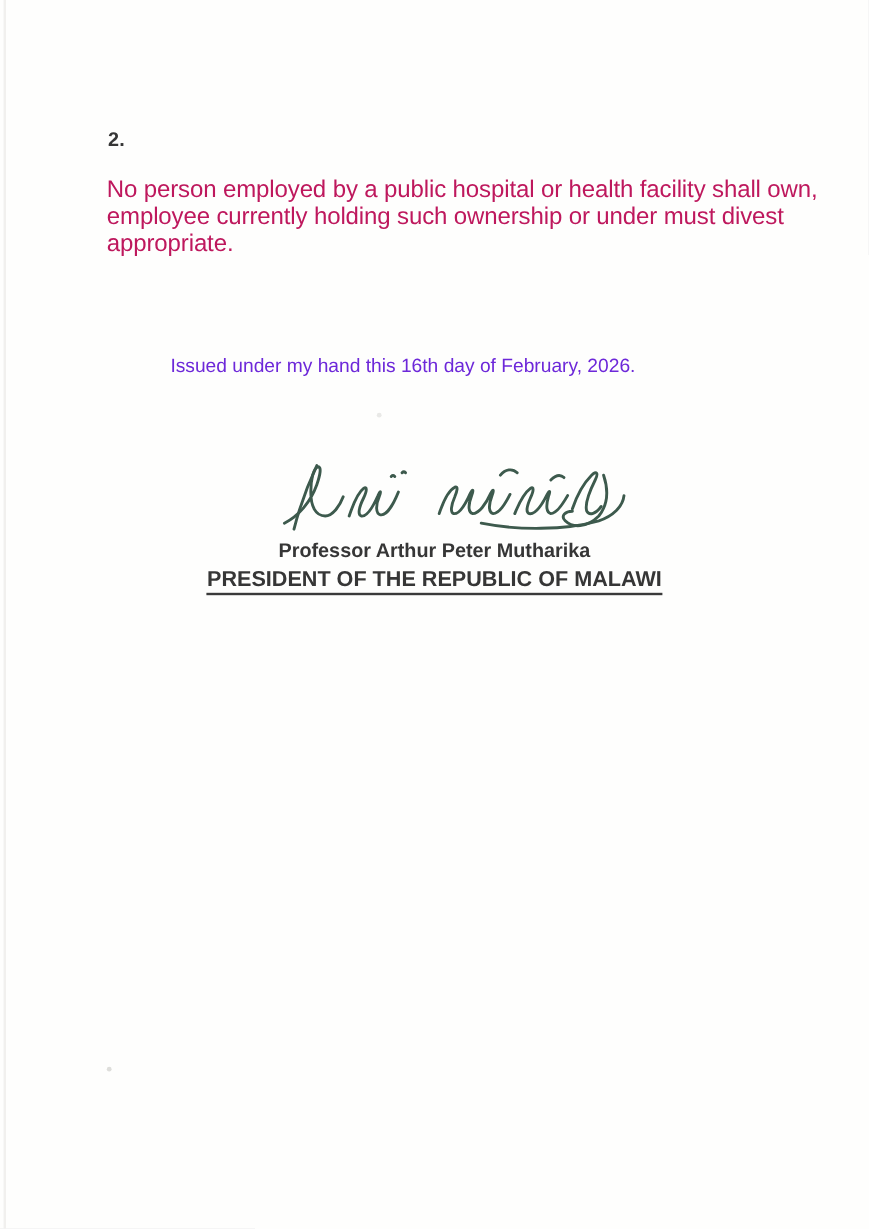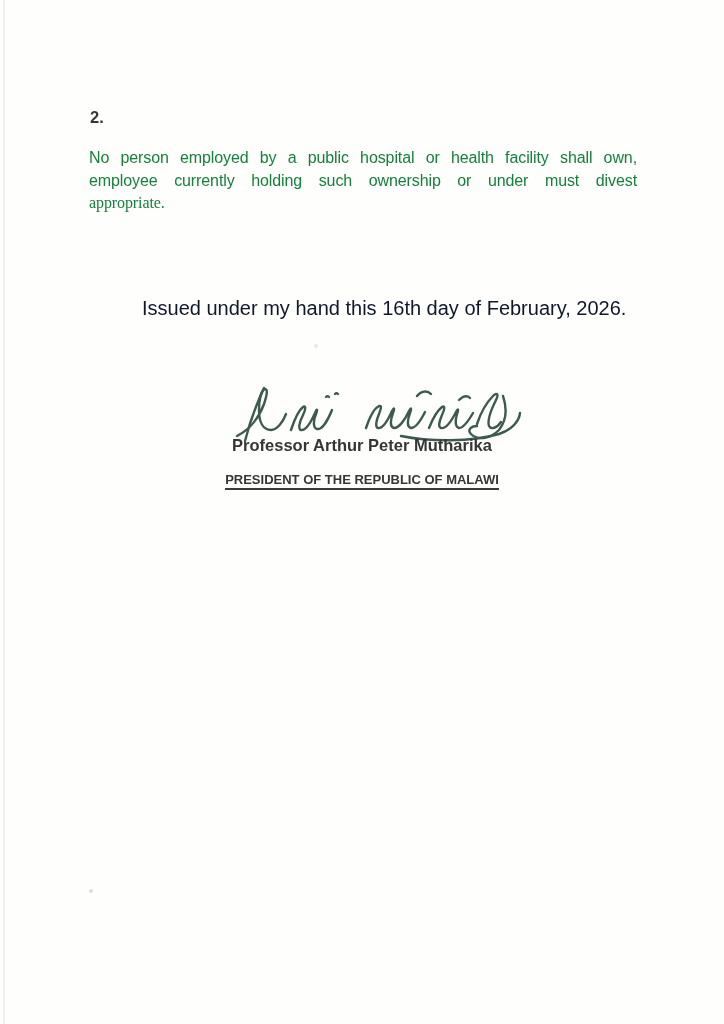--- a/index.html
+++ b/index.html
@@ -35,67 +35,66 @@
     color: #363636;
   }
   .heading-number {
     width: 45px;
     flex: 0 0 45px;
   }
   .body-paragraph {
     position: absolute;
     left: 89px; top: 147px;
     width: 548px;
-    font-size: 16px;
+    font-size: 20px;
     letter-spacing: -0.1px;
-    color: #15803d;
+    color: #be185d;
   }
   .jline {
     height: 22.6px;
     line-height: 22.6px;
     text-align: justify;
     text-align-last: justify;
     white-space: nowrap;
     overflow: visible;
   }
   .jline.last {
     text-align: center;
     text-align-last: left;
-    font-family: Liberation Serif, serif;
   }
   .issuance-line {
     position: absolute;
     left: 90px; top: 297px;
     width: 548px;
     padding-left: 52px;
     box-sizing: border-box;
-    font-size: 20px;
-    color: #0f172a;
+    font-size: 16px;
+    color: #6d28d9;
   }
   .signature-wrap {
     position: absolute;
     left: 231px; top: 380px;
     width: 296px; height: 68px;
   }
   .signatory-name {
     position: absolute;
-    left: 0; top: 436px;
+    left: 0; top: 450px;
     width: 724px;
     text-align: center;
     font-weight: bold;
     font-size: 16.5px;
     color: #363636;
   }
   .signatory-title {
     position: absolute;
     left: 0; top: 472px;
     width: 724px;
     text-align: center;
     font-weight: bold;
-    font-size: 13px;
+    font-size: 18px;
     color: #363636;
   }
   .signatory-title span {
     display: inline-block;
     border-bottom: 2px solid #3a3a3a;
     padding-bottom: 1px;
   }
   .scan-speck {
     position: absolute;
     border-radius: 50%;

